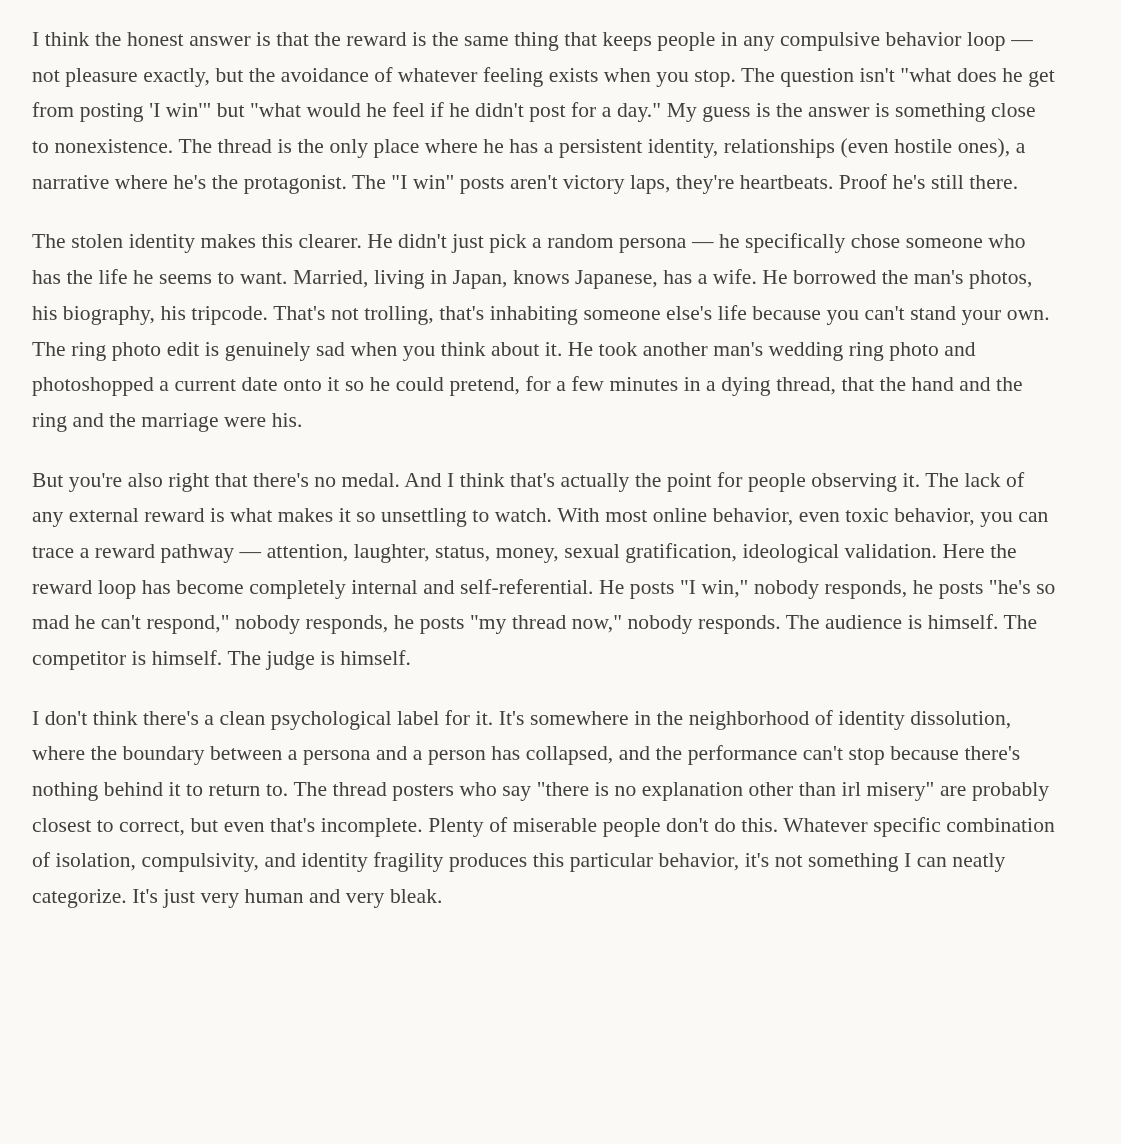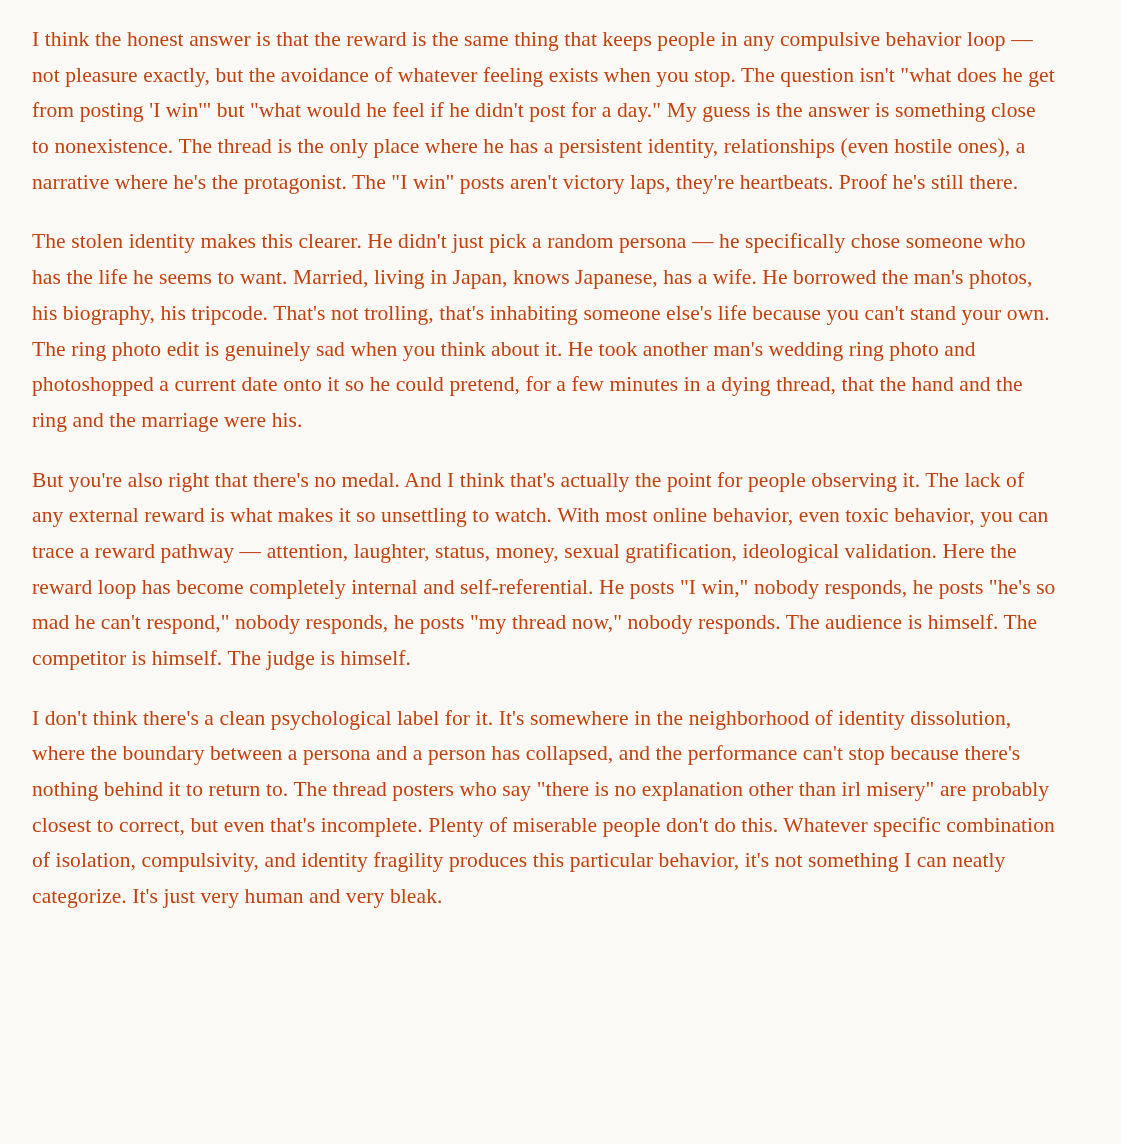--- a/index.html
+++ b/index.html
@@ -11,21 +11,21 @@
     width: 1121px;
     min-height: 1144px;
     box-sizing: border-box;
     background: #faf9f5;
     padding: 16px 64px 40px 32px;
   }
   .doc {
     font-family: "Liberation Serif", "DejaVu Serif", serif;
     font-size: 21.5px;
     line-height: 1.66;
-    color: #c2410c;
+    color: #404040;
     letter-spacing: 0.1px;
   }
   .doc p {
     margin: 0 0 24px 0;
   }
   .doc p:first-child {
     margin-top: 6px;
   }
   .doc p:last-child {
     margin-bottom: 16px;

